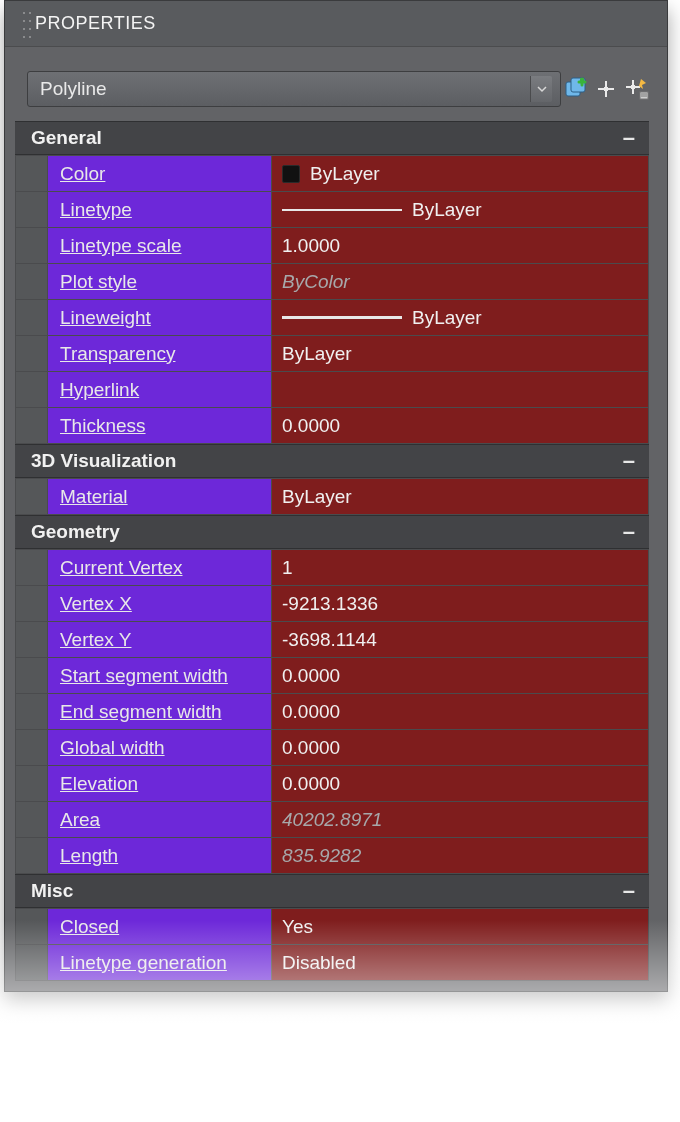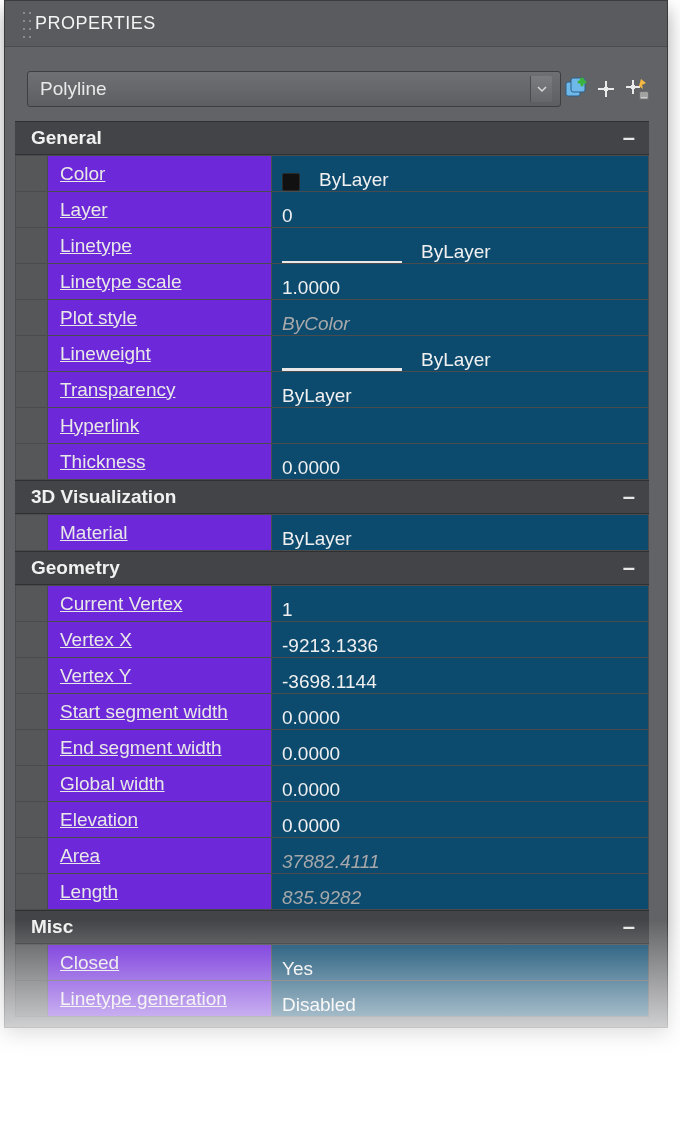--- a/index.html
+++ b/index.html
@@ -97,26 +97,26 @@
 .row .label {
   background:#6d28d9;
   color:#e8e8e8;
   font-size:19px;
   display:flex;align-items:center;
   padding-left:12px;
   border-right:1px solid #4a4b4d;
   text-decoration:underline;
 }
 .row .value {
-  background:#0c4a6e;
+  background:#7f1d1d;
   color:#f0f0f0;
   font-size:19px;
-  display:flex;align-items:flex-end;
+  display:flex;align-items:center;
   padding-left:10px;
-  gap:19px;
+  gap:10px;
 }
 .row .value.dim { color:#a7a8aa;font-style:italic; }
 .swatch { width:18px;height:18px;background:#111;border:1px solid #2a2a2a;border-radius:2px; }
 .linetype-line { width:120px;height:0;border-top:2px solid #e8e8e8; }
 .lineweight-line { width:120px;height:0;border-top:3px solid #e8e8e8; }
 .fade {
   position: absolute;
   left: 0; right: 0; top: 920px; height: 220px;
   pointer-events: none;
   background: linear-gradient(rgba(255,255,255,0), #fff 70%);
@@ -179,25 +179,20 @@
       <div class="row">
         <div class="gutter"></div>
         <div class="label">Color</div>
         <div class="value">
           <span class="swatch"></span>
           <span>ByLayer</span>
         </div>
       </div>
       <div class="row">
         <div class="gutter"></div>
-        <div class="label">Layer</div>
-        <div class="value">0</div>
-      </div>
-      <div class="row">
-        <div class="gutter"></div>
         <div class="label">Linetype</div>
         <div class="value">
           <span class="linetype-line"></span>
           <span>ByLayer</span>
         </div>
       </div>
       <div class="row">
         <div class="gutter"></div>
         <div class="label">Linetype scale</div>
         <div class="value">1.0000</div>
@@ -282,21 +277,21 @@
         <div class="value">0.0000</div>
       </div>
       <div class="row">
         <div class="gutter"></div>
         <div class="label">Elevation</div>
         <div class="value">0.0000</div>
       </div>
       <div class="row">
         <div class="gutter"></div>
         <div class="label">Area</div>
-        <div class="value dim">37882.4111</div>
+        <div class="value dim">40202.8971</div>
       </div>
       <div class="row">
         <div class="gutter"></div>
         <div class="label">Length</div>
         <div class="value dim">835.9282</div>
       </div>
     </div>
 
     <div class="section-h">
       <span>Misc</span>

